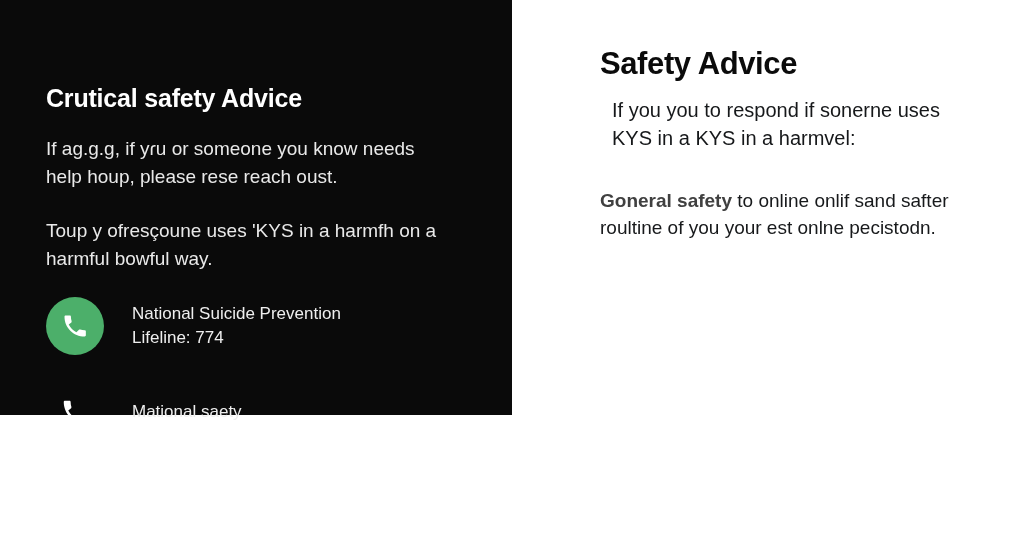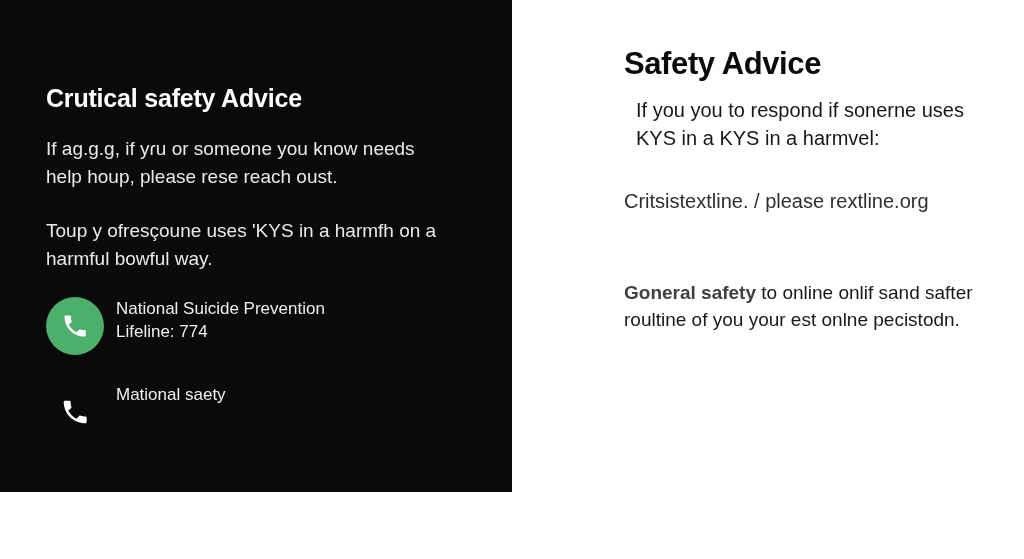--- a/index.html
+++ b/index.html
@@ -18,21 +18,21 @@
     width: 1024px;
     height: 559px;
     display: flex;
     background: #ffffff;
   }
 
   
   .panel-dark {
     position: relative;
     width: 512px;
-    height: 492px;
+    height: 415px;
     background: #0a0a0a;
     box-sizing: border-box;
     padding: 84px 46px 45px 46px;
     color: #ffffff;
   }
   .panel-dark .title {
     font-size: 25px;
     font-weight: bold;
     letter-spacing: -0.2px;
     margin: 0 0 22px 0;
@@ -45,22 +45,22 @@
     margin: 0 0 24px 0;
     max-width: 392px;
     font-weight: 400;
   }
   .panel-dark .para.second {
     margin-bottom: 26px;
   }
 
   .contact {
     display: flex;
-    align-items: flex-start;
-    gap: 12px;
+    align-items: center;
+    gap: 28px;
     margin-bottom: 28px;
   }
   .contact .text {
     font-size: 17px;
     line-height: 1.38;
     color: #eeeeee;
     max-width: 300px;
   }
   .icon-circle {
     flex: 0 0 auto;
@@ -84,21 +84,21 @@
     display: block;
   }
 
   
   .panel-light {
     position: relative;
     width: 512px;
     height: 559px;
     background: #ffffff;
     box-sizing: border-box;
-    padding: 46px 40px 40px 112px;
+    padding: 46px 40px 40px 88px;
     color: #111111;
   }
   .panel-light .title {
     font-size: 31px;
     font-weight: bold;
     letter-spacing: -0.4px;
     margin: 0 0 14px 0;
     color: #0b0b0b;
   }
   .panel-light .lead {
@@ -175,17 +175,16 @@
         <span>Mational saety</span><br>
       </span>
     </div>
   </section>
 
   <div class="divider"></div>
 
   <section class="panel-light">
     <h1 class="title">Safety Advice</h1>
     <p class="lead">If you you to respond if sonerne uses KYS in a KYS in a harmvel:</p>
-    <p class="link-line">Critsistextline. / please rextline.org</p>
     <p class="closing"><b>Goneral safety</b><span> to online onlif sand safter roultine of you your est onlne pecistodn.</span></p>
   </section>
 
 </div>
 
 </body></html>

